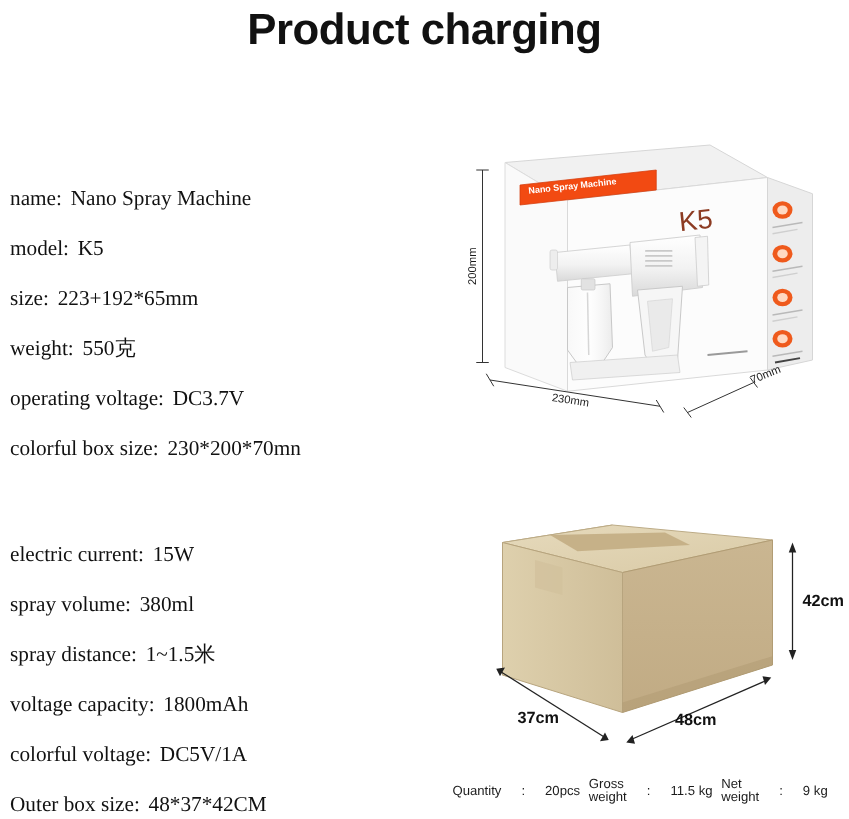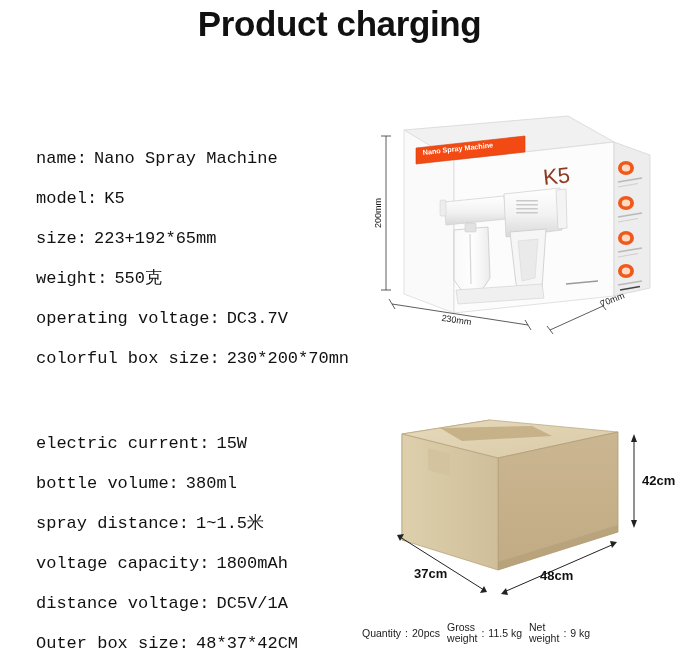--- a/index.html
+++ b/index.html
@@ -38,22 +38,21 @@
   }
   #spec-group-a { top: 139px; }
   #spec-group-b { top: 424px; }
 
   .spec-row {
     height: 40px;
     line-height: 40px;
     font-size: 17px;
     color: #111111;
     white-space: nowrap;
-    font-family: Liberation Mono, monospace;
-    margin-left: 28px;
+    font-family: Liberation Serif, serif;
   }
   .spec-label { color: #111111; }
   .spec-value { color: #111111; margin-left: 7px; }
 
   
   #retail-figure {
     position: absolute;
     left: 370px;
     top: 108px;
     width: 305px;
@@ -77,21 +76,21 @@
     align-items: center;
     justify-content: flex-start;
     gap: 7px;
     font-size: 10.5px;
     color: #1b1b1b;
     font-family: "Liberation Sans", sans-serif;
   }
   .cap-item {
     display: flex;
     align-items: center;
-    gap: 3px;
+    gap: 15px;
     white-space: nowrap;
   }
   .cap-key-stack {
     display: flex;
     flex-direction: column;
     line-height: 11px;
     text-align: left;
     justify-content: flex-end;
   }
   .cap-sep { margin: 0 1px; }
@@ -125,30 +124,30 @@
     <div class="spec-row">
       <span class="spec-label">colorful box size:</span><span class="spec-value">230*200*70mn</span>
     </div>
   </div>
 
   <div class="spec-list" id="spec-group-b">
     <div class="spec-row">
       <span class="spec-label">electric current:</span><span class="spec-value">15W</span>
     </div>
     <div class="spec-row">
-      <span class="spec-label">bottle volume:</span><span class="spec-value">380ml</span>
+      <span class="spec-label">spray volume:</span><span class="spec-value">380ml</span>
     </div>
     <div class="spec-row">
       <span class="spec-label">spray distance:</span><span class="spec-value">1~1.5米</span>
     </div>
     <div class="spec-row">
       <span class="spec-label">voltage capacity:</span><span class="spec-value">1800mAh</span>
     </div>
     <div class="spec-row">
-      <span class="spec-label">distance voltage:</span><span class="spec-value">DC5V/1A</span>
+      <span class="spec-label">colorful voltage:</span><span class="spec-value">DC5V/1A</span>
     </div>
     <div class="spec-row">
       <span class="spec-label">Outer box size:</span><span class="spec-value">48*37*42CM</span>
     </div>
   </div>
 
   <div id="retail-figure">
     <svg width="305" height="240" viewBox="0 0 305 240">
       <defs>
         <linearGradient id="gunBody" x1="0" y1="0" x2="0" y2="1">

